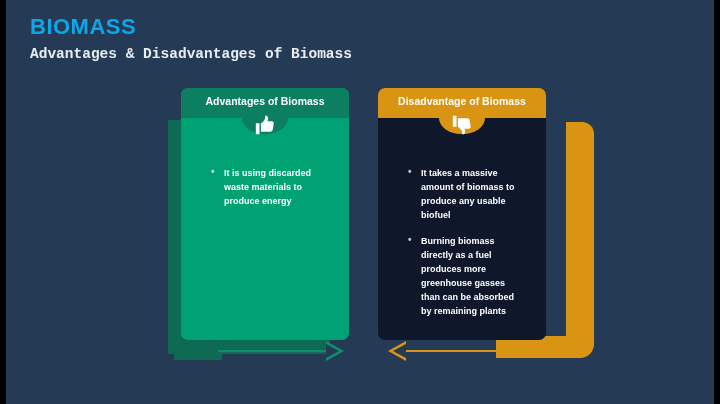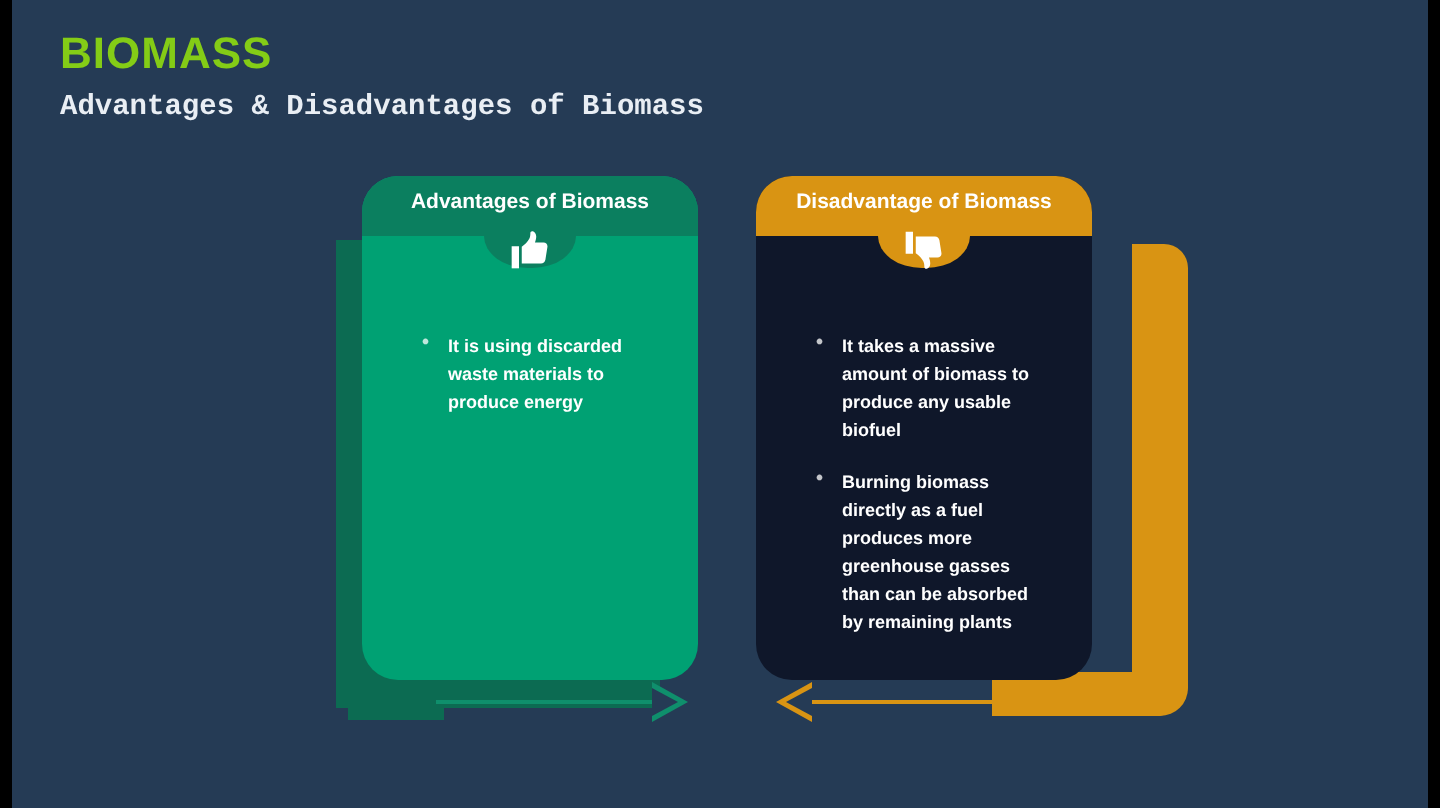--- a/index.html
+++ b/index.html
@@ -25,21 +25,21 @@
   }
 
   
   #title {
     position: absolute;
     left: 24px;
     top: 14px;
     font-size: 22px;
     font-weight: bold;
     letter-spacing: 0.5px;
-    color: #84cc16;
+    color: #0ea5e9;
   }
   #subtitle {
     position: absolute;
     left: 24px;
     top: 46px;
     font-size: 14.5px;
     font-weight: bold;
     color: #e9eef4;
     font-family: Liberation Mono, monospace;
   }
@@ -80,21 +80,21 @@
     background: #d99413;
     border-bottom-right-radius: 16px;
   }
 
   
   .card {
     position: absolute;
     top: 88px;
     width: 168px;
     height: 252px;
-    border-radius: 18px;
+    border-radius: 7px;
     overflow: hidden;
   }
   #card-left  { left: 175px; background: #00a173; }
   #card-right { left: 372px; background: #0f172a; }
 
   .card-head {
     position: relative;
     height: 30px;
   }
   #card-left  .card-head { background: #0b7f5f; }

